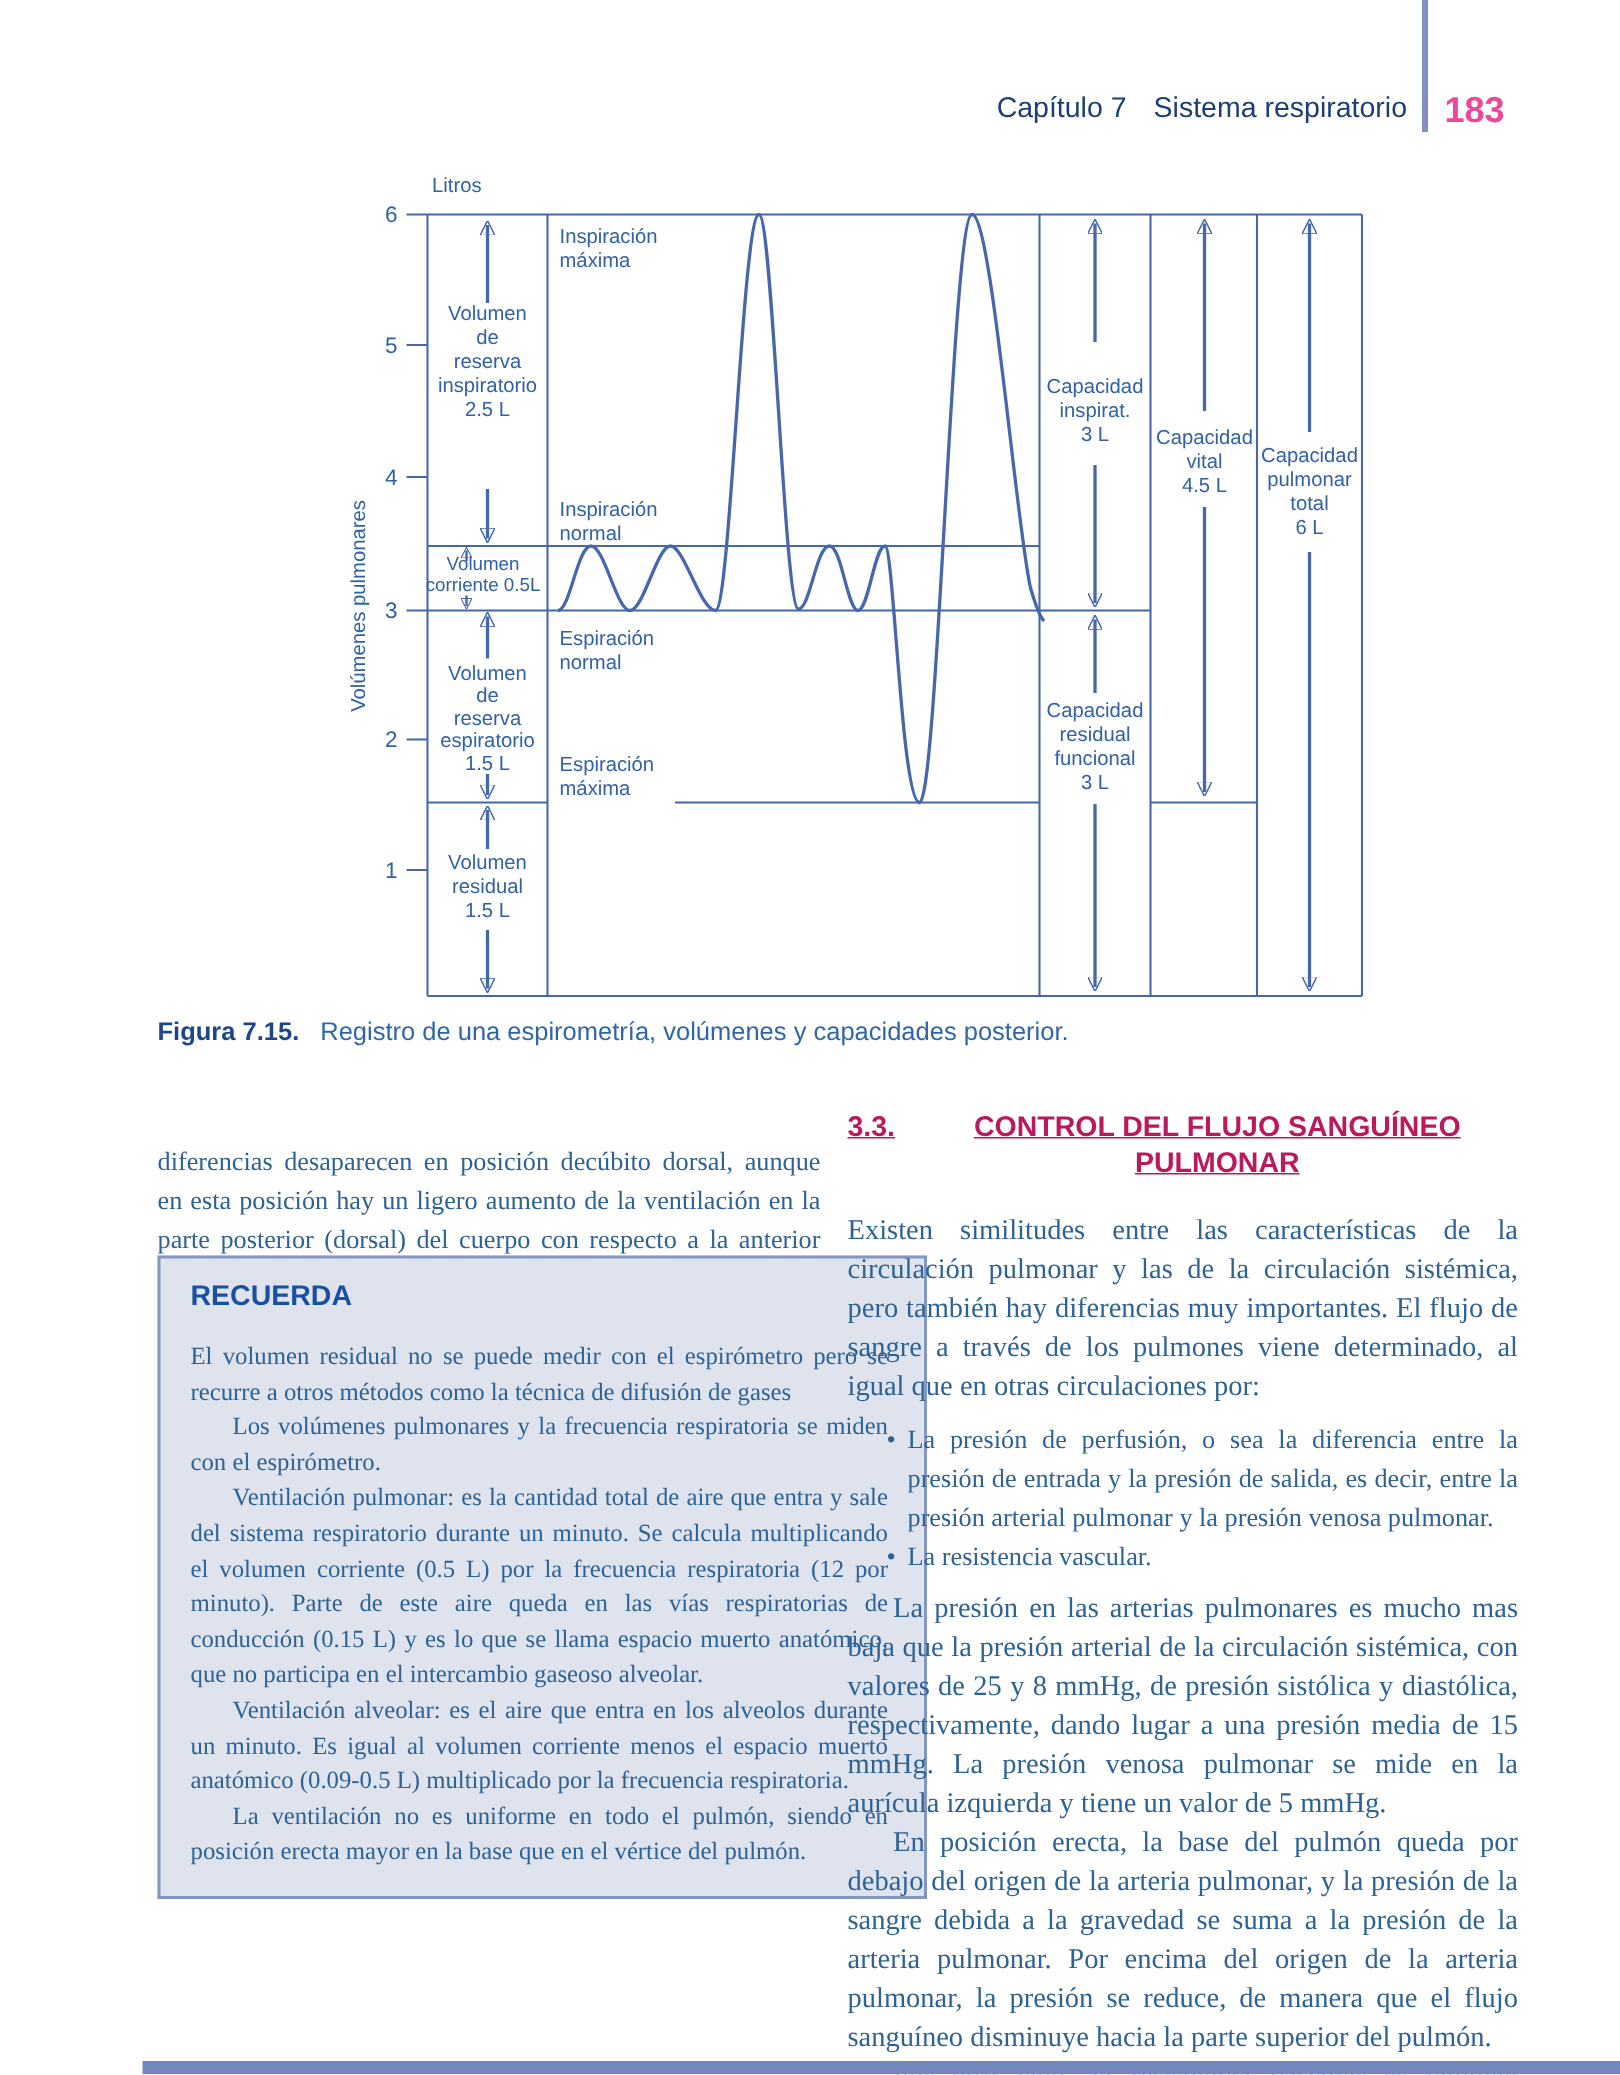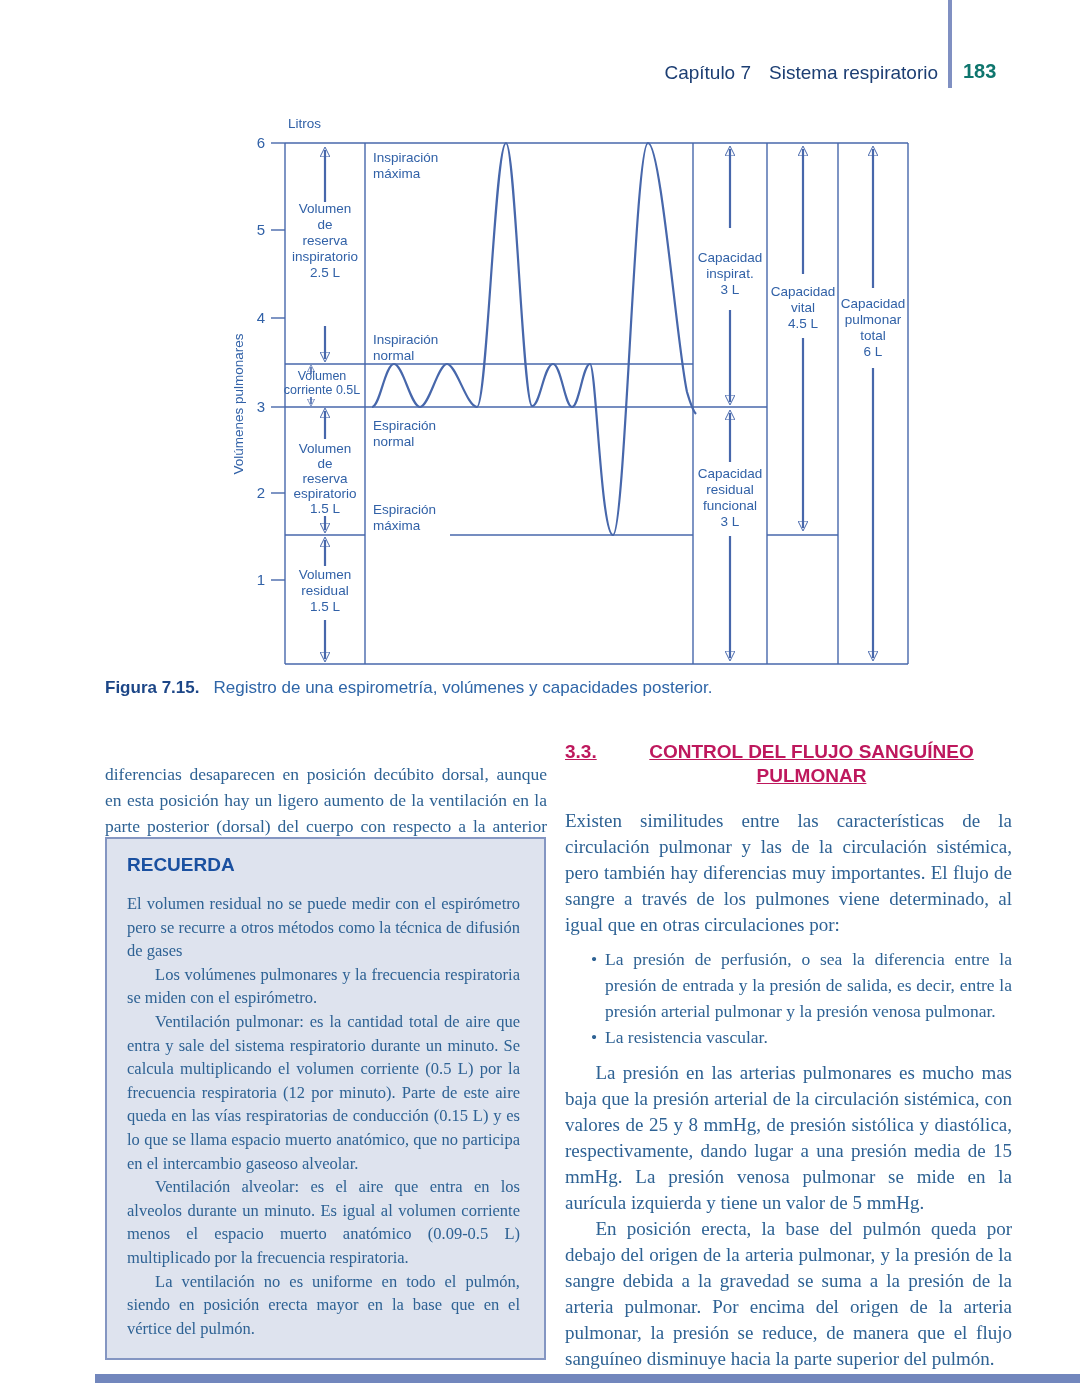--- a/index.html
+++ b/index.html
@@ -4,37 +4,37 @@
 <style>
   html,body{margin:0;padding:0;background:#fff;}
   .page{position:relative;width:1080px;height:1383px;background:#ffffff;overflow:hidden;
         font-family:"Liberation Sans",sans-serif;}
   
   .top-bar{position:absolute;left:948px;top:0;width:4px;height:88px;background:#8090c2;}
   .bottom-bar{position:absolute;left:95px;top:1374px;width:985px;height:9px;background:#7287bd;}
   .header{position:absolute;left:560px;top:62px;width:378px;text-align:right;
           font-size:19px;color:#1c3e73;}
   .header .chap{margin-right:18px;}
-  .page-number{position:absolute;left:963px;top:60px;font-size:20px;font-weight:bold;color:#0f766e;}
+  .page-number{position:absolute;left:963px;top:60px;font-size:24px;font-weight:bold;color:#ec4899;}
   
   .figure-svg{position:absolute;left:215px;top:112px;width:700px;height:560px;}
   .figure-svg line,.figure-svg path{stroke:#4767ab;fill:none;}
   .frame{stroke-width:1.4px;}
   .trace{stroke-width:2.2px;}
   .arr{stroke-width:2.2px;}
   .arr-sm{stroke-width:1.6px;}
   .ft{font:13.5px "Liberation Sans",sans-serif;fill:#3161a7;}
   .ft-sm{font:12.5px "Liberation Sans",sans-serif;fill:#3161a7;}
   .ftick{font:15px "Liberation Sans",sans-serif;fill:#3161a7;}
   .caption{position:absolute;left:105px;top:678px;font-size:17px;color:#2f66a8;}
   .caption .cap-label{font-weight:bold;color:#1c4687;margin-right:14px;}
   
   .serif{font-family:"Liberation Serif",serif;color:#2e6294;text-align:justify;}
   .intro{position:absolute;left:105px;top:743px;width:442px;font-size:17.5px;line-height:26px;}
-  .recuerda{position:absolute;left:105px;top:837px;width:441px;box-sizing:border-box;
+  .recuerda{position:absolute;left:105px;top:837px;width:513px;box-sizing:border-box;
             background:#dee3ee;border:2px solid #8496c2;padding:15px 24px 18px 20px;}
   .recuerda h2{margin:0 0 16px 0;font:bold 19px "Liberation Sans",sans-serif;color:#1a50a0;}
   .recuerda p{margin:0;font-size:16.5px;line-height:23.6px;}
   .recuerda p + p{text-indent:1.7em;}
   .right-col{position:absolute;left:565px;top:740px;width:447px;}
   .section-heading{display:flex;font:bold 19px "Liberation Sans",sans-serif;color:#be185d;
                    line-height:24px;margin-bottom:20px;text-decoration:underline;}
   .section-heading .hnum{width:46px;flex:none;}
   .section-heading .htext{flex:1;text-align:center;}
   .right-col p{margin:0;font-size:19px;line-height:26px;}

